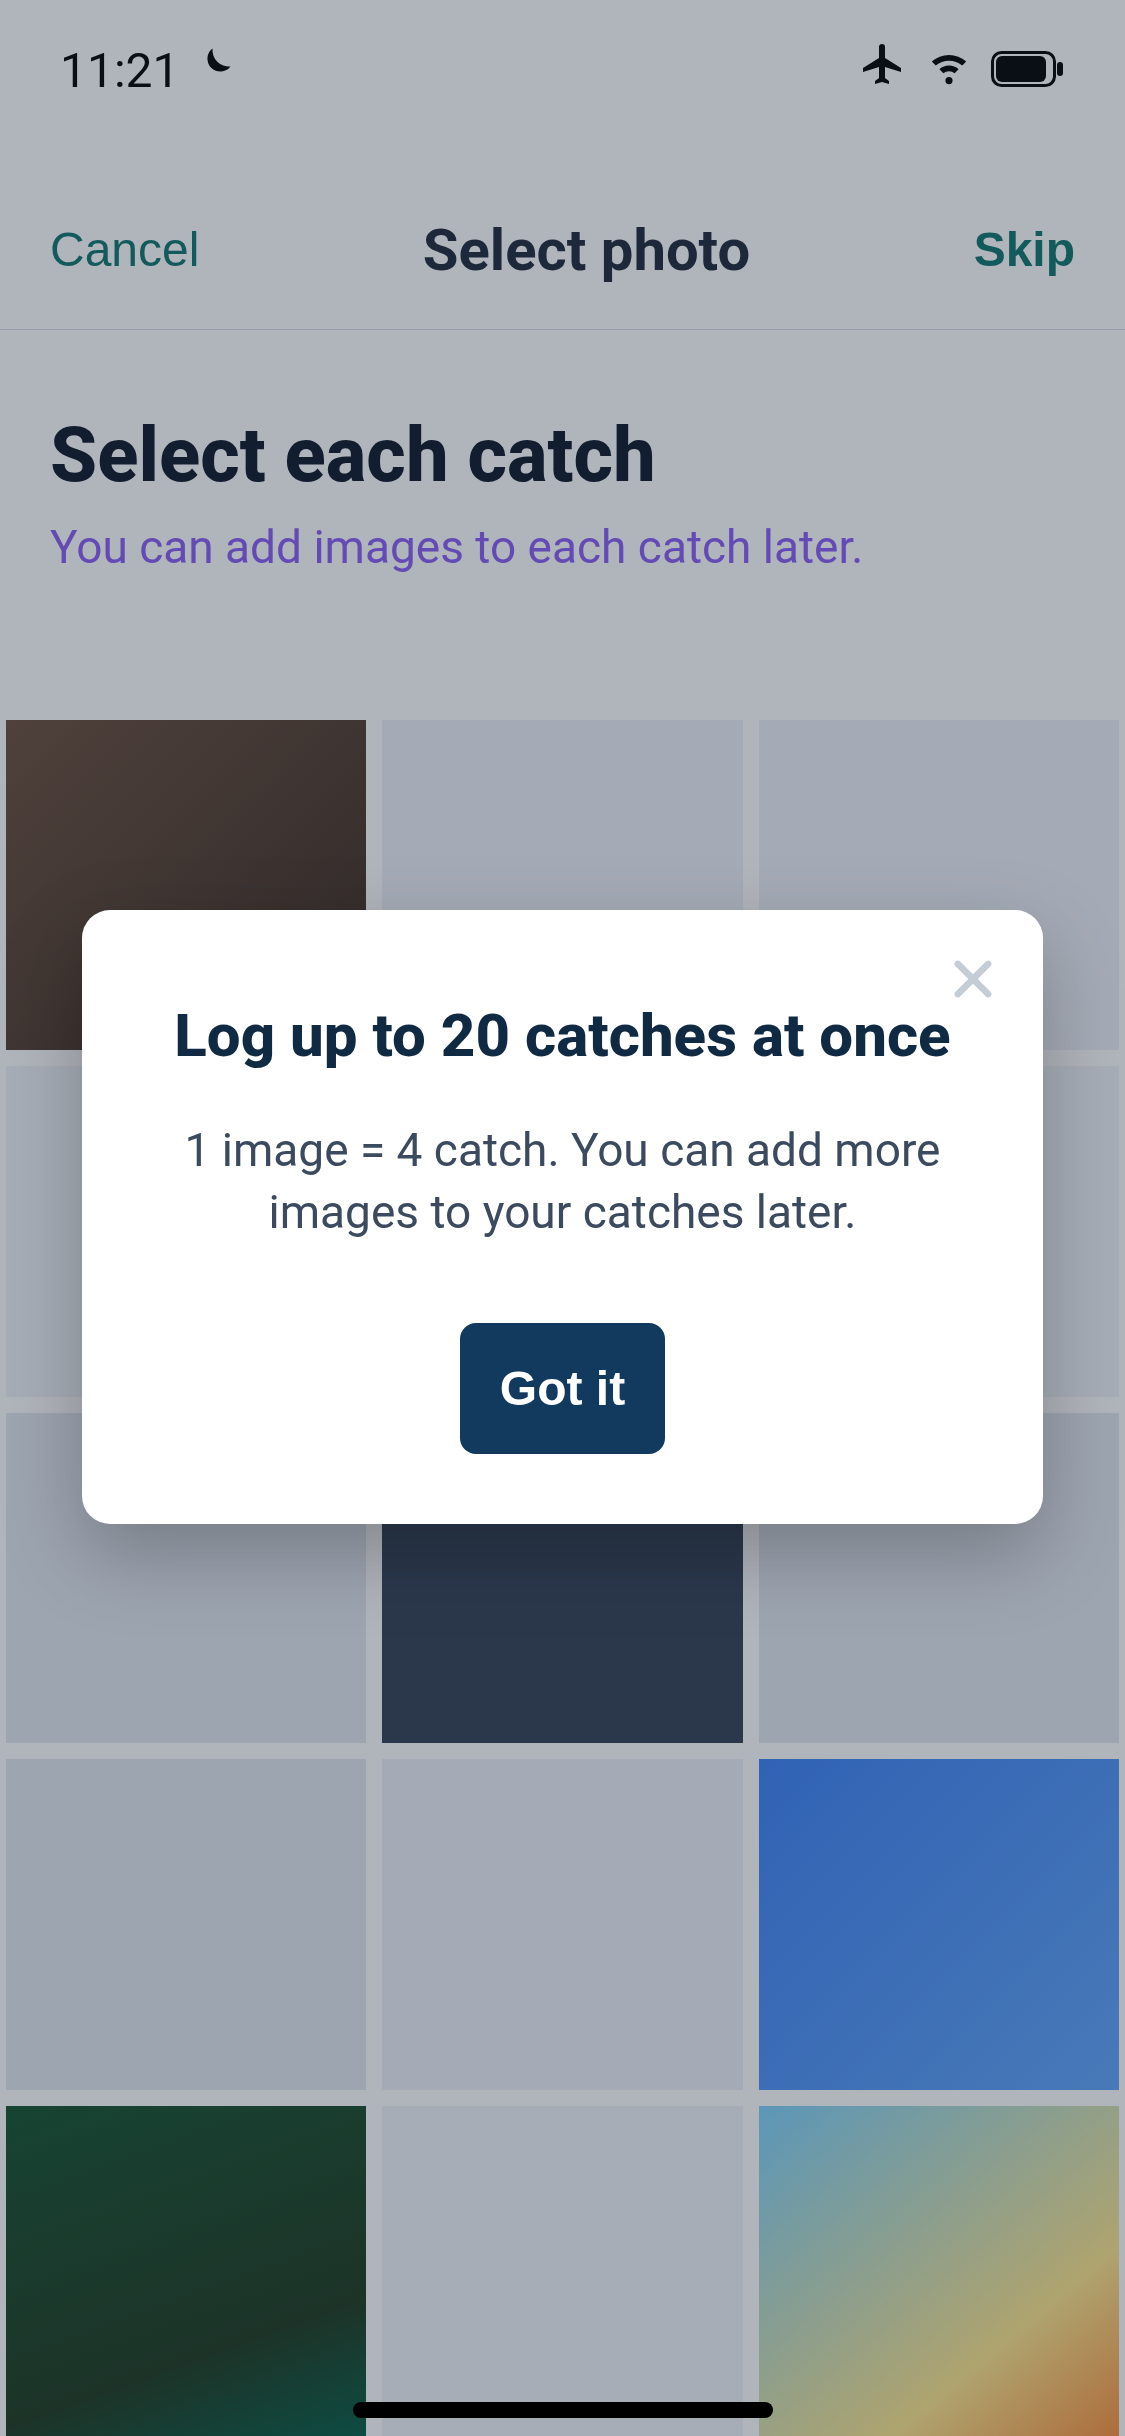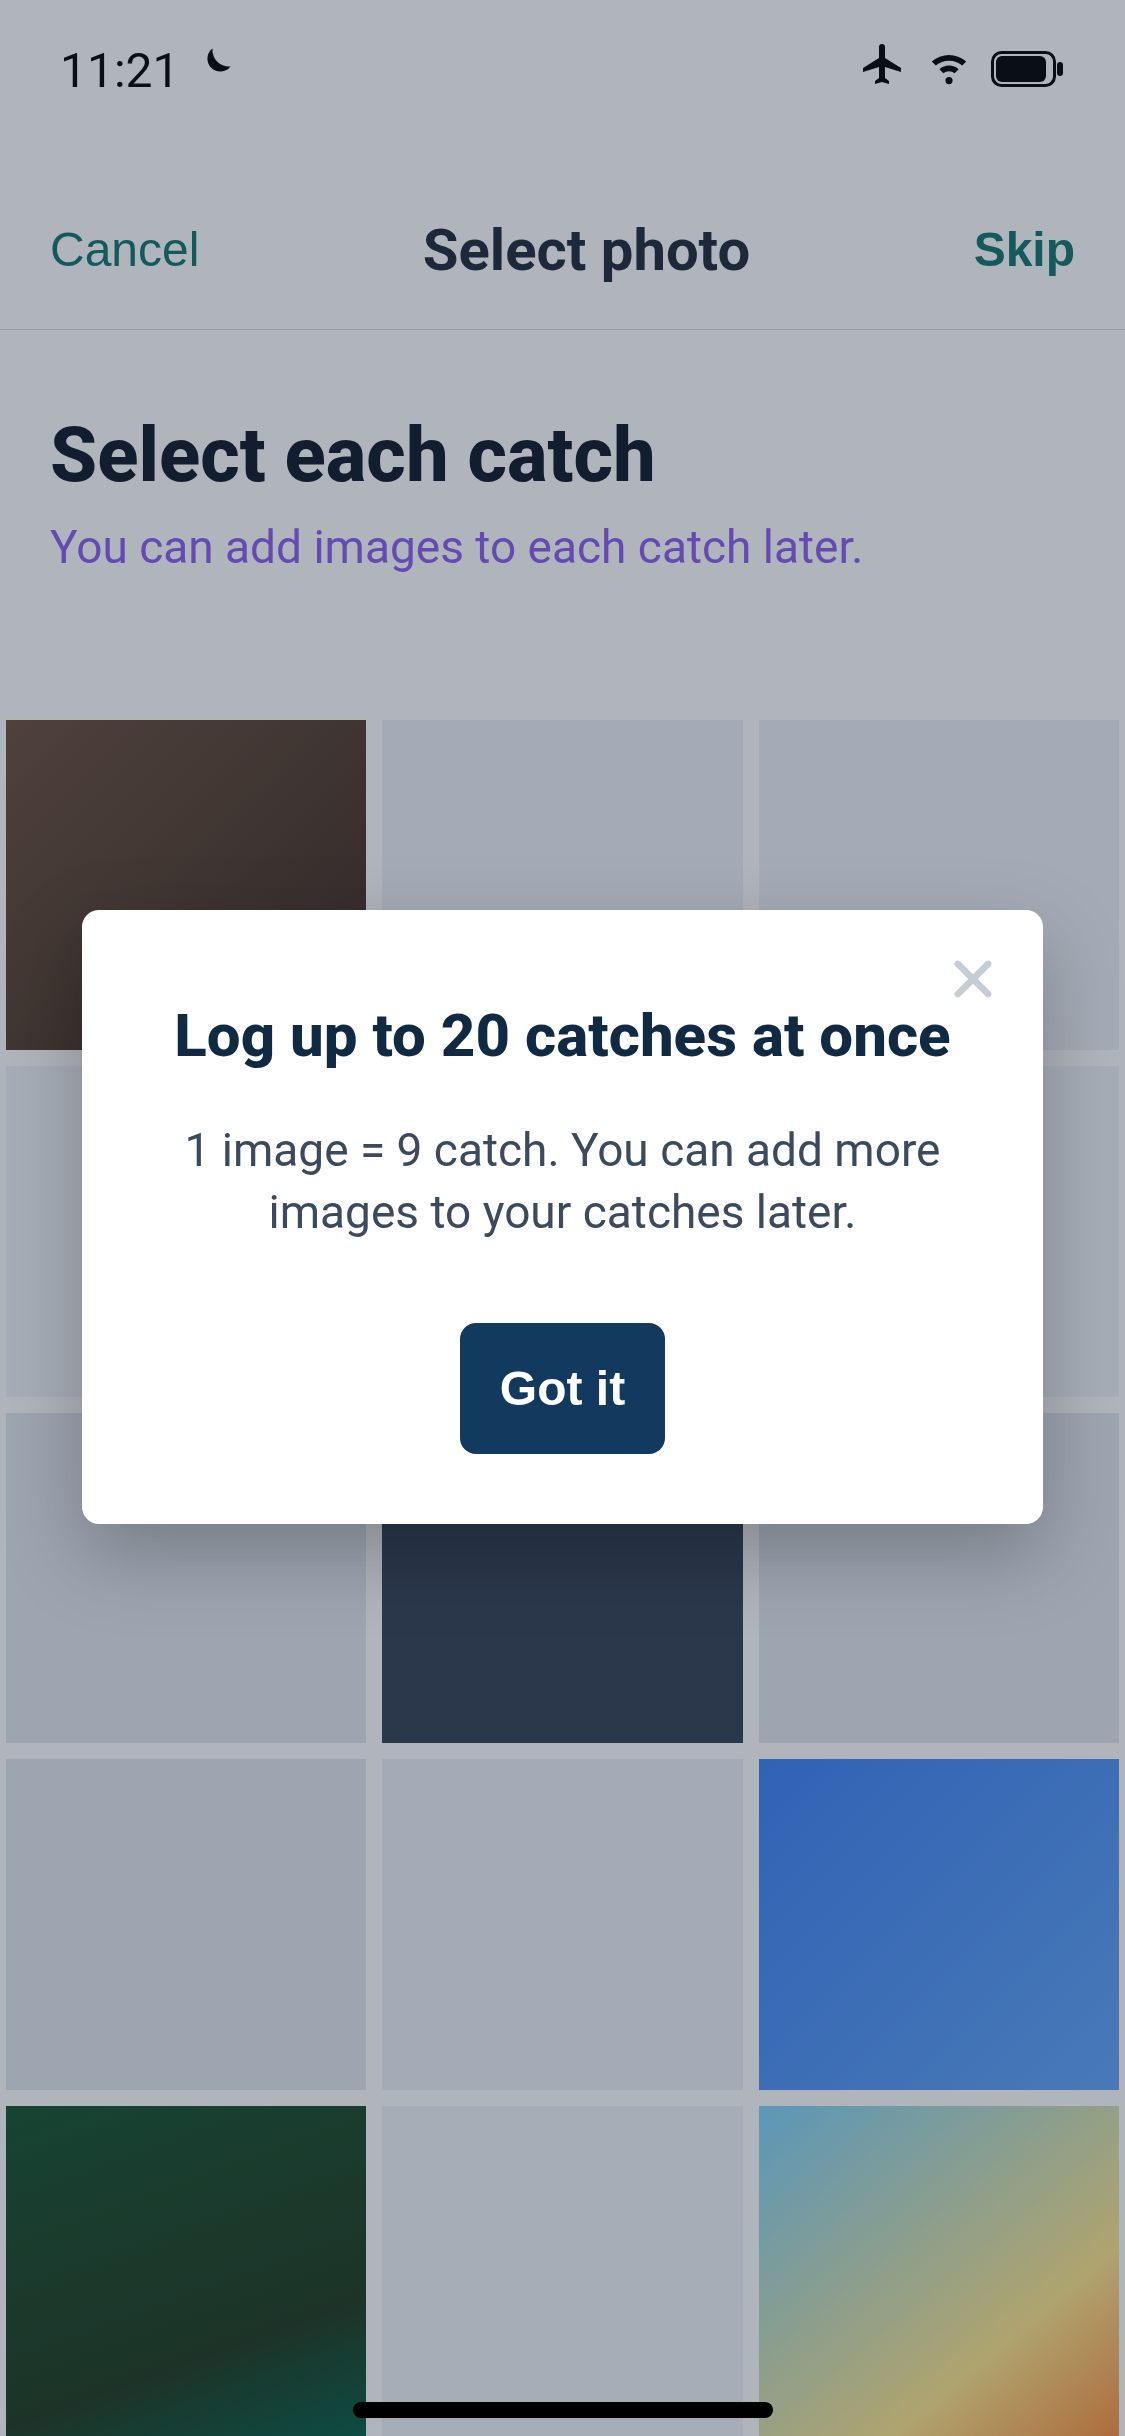--- a/index.html
+++ b/index.html
@@ -42,21 +42,21 @@
     .thumb.t11{ background:#eef2f7; }
     .thumb.t12{ background:linear-gradient(135deg,#3b82f6,#60a5fa); }
     .thumb.t13{ background:linear-gradient(160deg,#14532d,#1e3a1e 70%,#065f46); }
     .thumb.t14{ background:#f1f5f9; }
     .thumb.t15{ background:linear-gradient(140deg,#7dd3fc,#fde68a 70%,#fb923c); }
 
     
     .scrim { position:absolute; inset:0; background:rgba(30,41,59,.35); }
 
     
-    .modal { position:absolute; left:82px; right:82px; top:910px; background:#fff; border-radius:17px; box-shadow:0 30px 80px rgba(0,0,0,.25); padding:90px 60px 70px; text-align:center; }
+    .modal { position:absolute; left:82px; right:82px; top:910px; background:#fff; border-radius:28px; box-shadow:0 30px 80px rgba(0,0,0,.25); padding:90px 60px 70px; text-align:center; }
     .modal-close{ position:absolute; top:38px; right:38px; width:64px; height:64px; display:flex; align-items:center; justify-content:center; background:none; border:none; }
     .modal-title{ font-size:60px; font-weight:800; color:#102a43; }
     .modal-body { font-size:46px; color:#3b4a5e; margin-top:48px; line-height:1.35; }
     .modal-cta  { display:inline-block; margin-top:80px; padding:38px 40px; background:#123a5e; color:#fff; font-size:48px; font-weight:700; border-radius:16px; border:none; }
 
     .home-indicator{ position:absolute; bottom:18px; left:50%; transform:translateX(-50%); width:420px; height:16px; border-radius:8px; background:#000; }
   </style>
 </head>
 <body>
 
@@ -123,17 +123,17 @@
 
 <div class="modal">
   <button class="modal-close">
     <span>
       <svg width="52" height="52" viewBox="0 0 24 24" stroke="#c4ccd6" stroke-width="3" stroke-linecap="round" fill="none">
           <path d="M5 5l14 14M19 5L5 19"></path>
         </svg>
     </span>
   </button>
   <div class="modal-title">Log up to 20 catches at once</div>
-  <div class="modal-body">1 image = 9 catch. You can add more images to your catches later.</div>
+  <div class="modal-body">1 image = 4 catch. You can add more images to your catches later.</div>
   <button class="modal-cta">Got it</button>
 </div>
 
 <div class="home-indicator"></div>
 
 </body></html>

